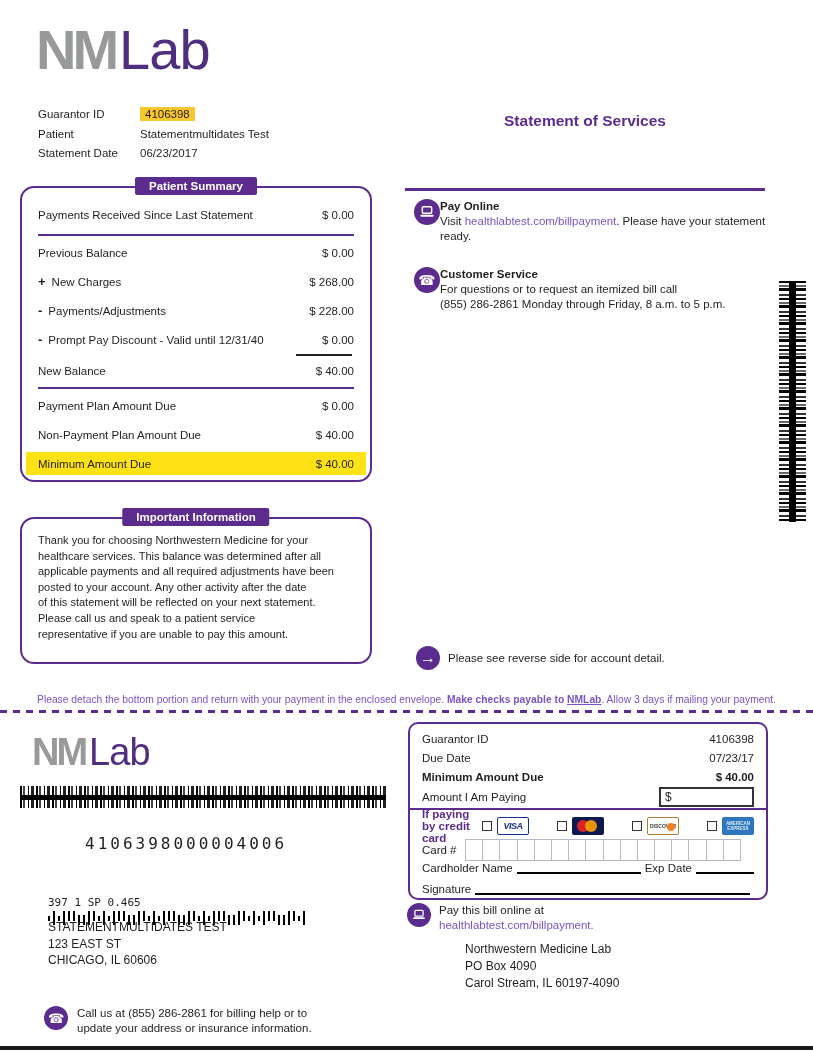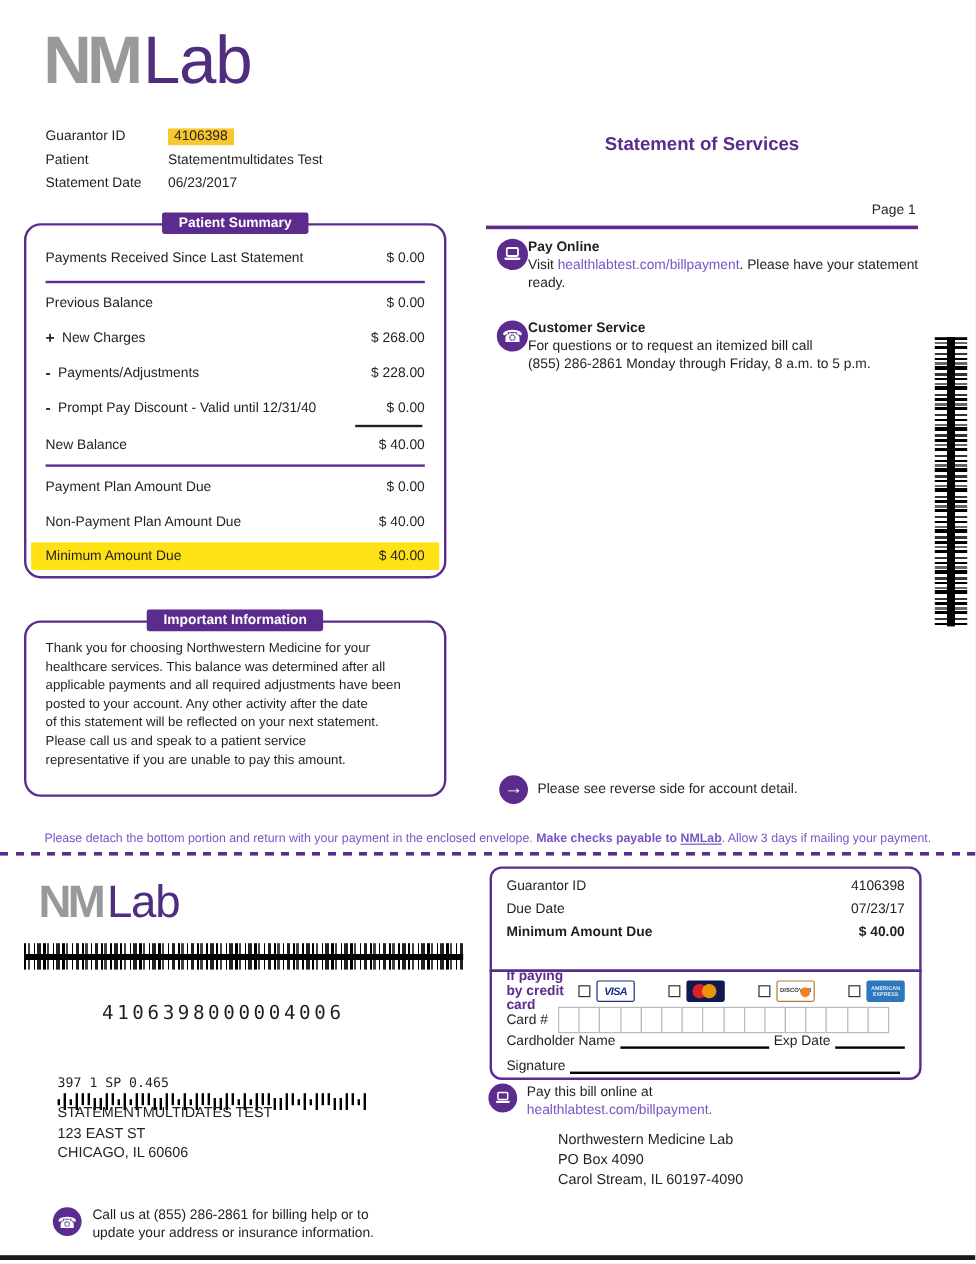--- a/index.html
+++ b/index.html
@@ -151,21 +151,20 @@
       <span class="ai-label">Patient</span>
       <span class="ai-value">Statementmultidates Test</span>
     </div>
     <div class="ai-row">
       <span class="ai-label">Statement Date</span>
       <span class="ai-value">06/23/2017</span>
     </div>
   </div>
 
   <div class="stmt-title">Statement of Services</div>
-  <div class="page-num">Page 1</div>
   <div class="top-rule"></div>
 
   <div class="panel panel-pay">
     <div class="circle">
       <svg width="16" height="14" viewBox="0 0 24 20">
           <rect x="5" y="2" width="14" height="10" rx="1.5" fill="none" stroke="#fff" stroke-width="2.2"></rect>
           <rect x="2" y="14" width="20" height="3" rx="1.5" fill="#fff"></rect>
         </svg>
     </div>
     <div>
@@ -326,20 +325,26 @@
       <span>Guarantor ID</span>
       <span class="sl-val">4106398</span>
     </div>
     <div class="sl-row">
       <span>Due Date</span>
       <span class="sl-val">07/23/17</span>
     </div>
     <div class="sl-row sl-bold">
       <span>Minimum Amount Due</span>
       <span class="sl-val">$ 40.00</span>
+    </div>
+    <div class="sl-row pay">
+      <span>Amount I Am Paying</span>
+      <div class="amt-input">
+          <span>$</span>
+        </div>
     </div>
   </div>
 
   <div class="slip2">
     <div class="cc-head-row">
       <span class="cc-head">If paying by credit card</span>
       <span class="cc-group">
         <span class="checkbox"></span>
         <span class="cardlogo cl-visa">VISA</span>
       </span>

